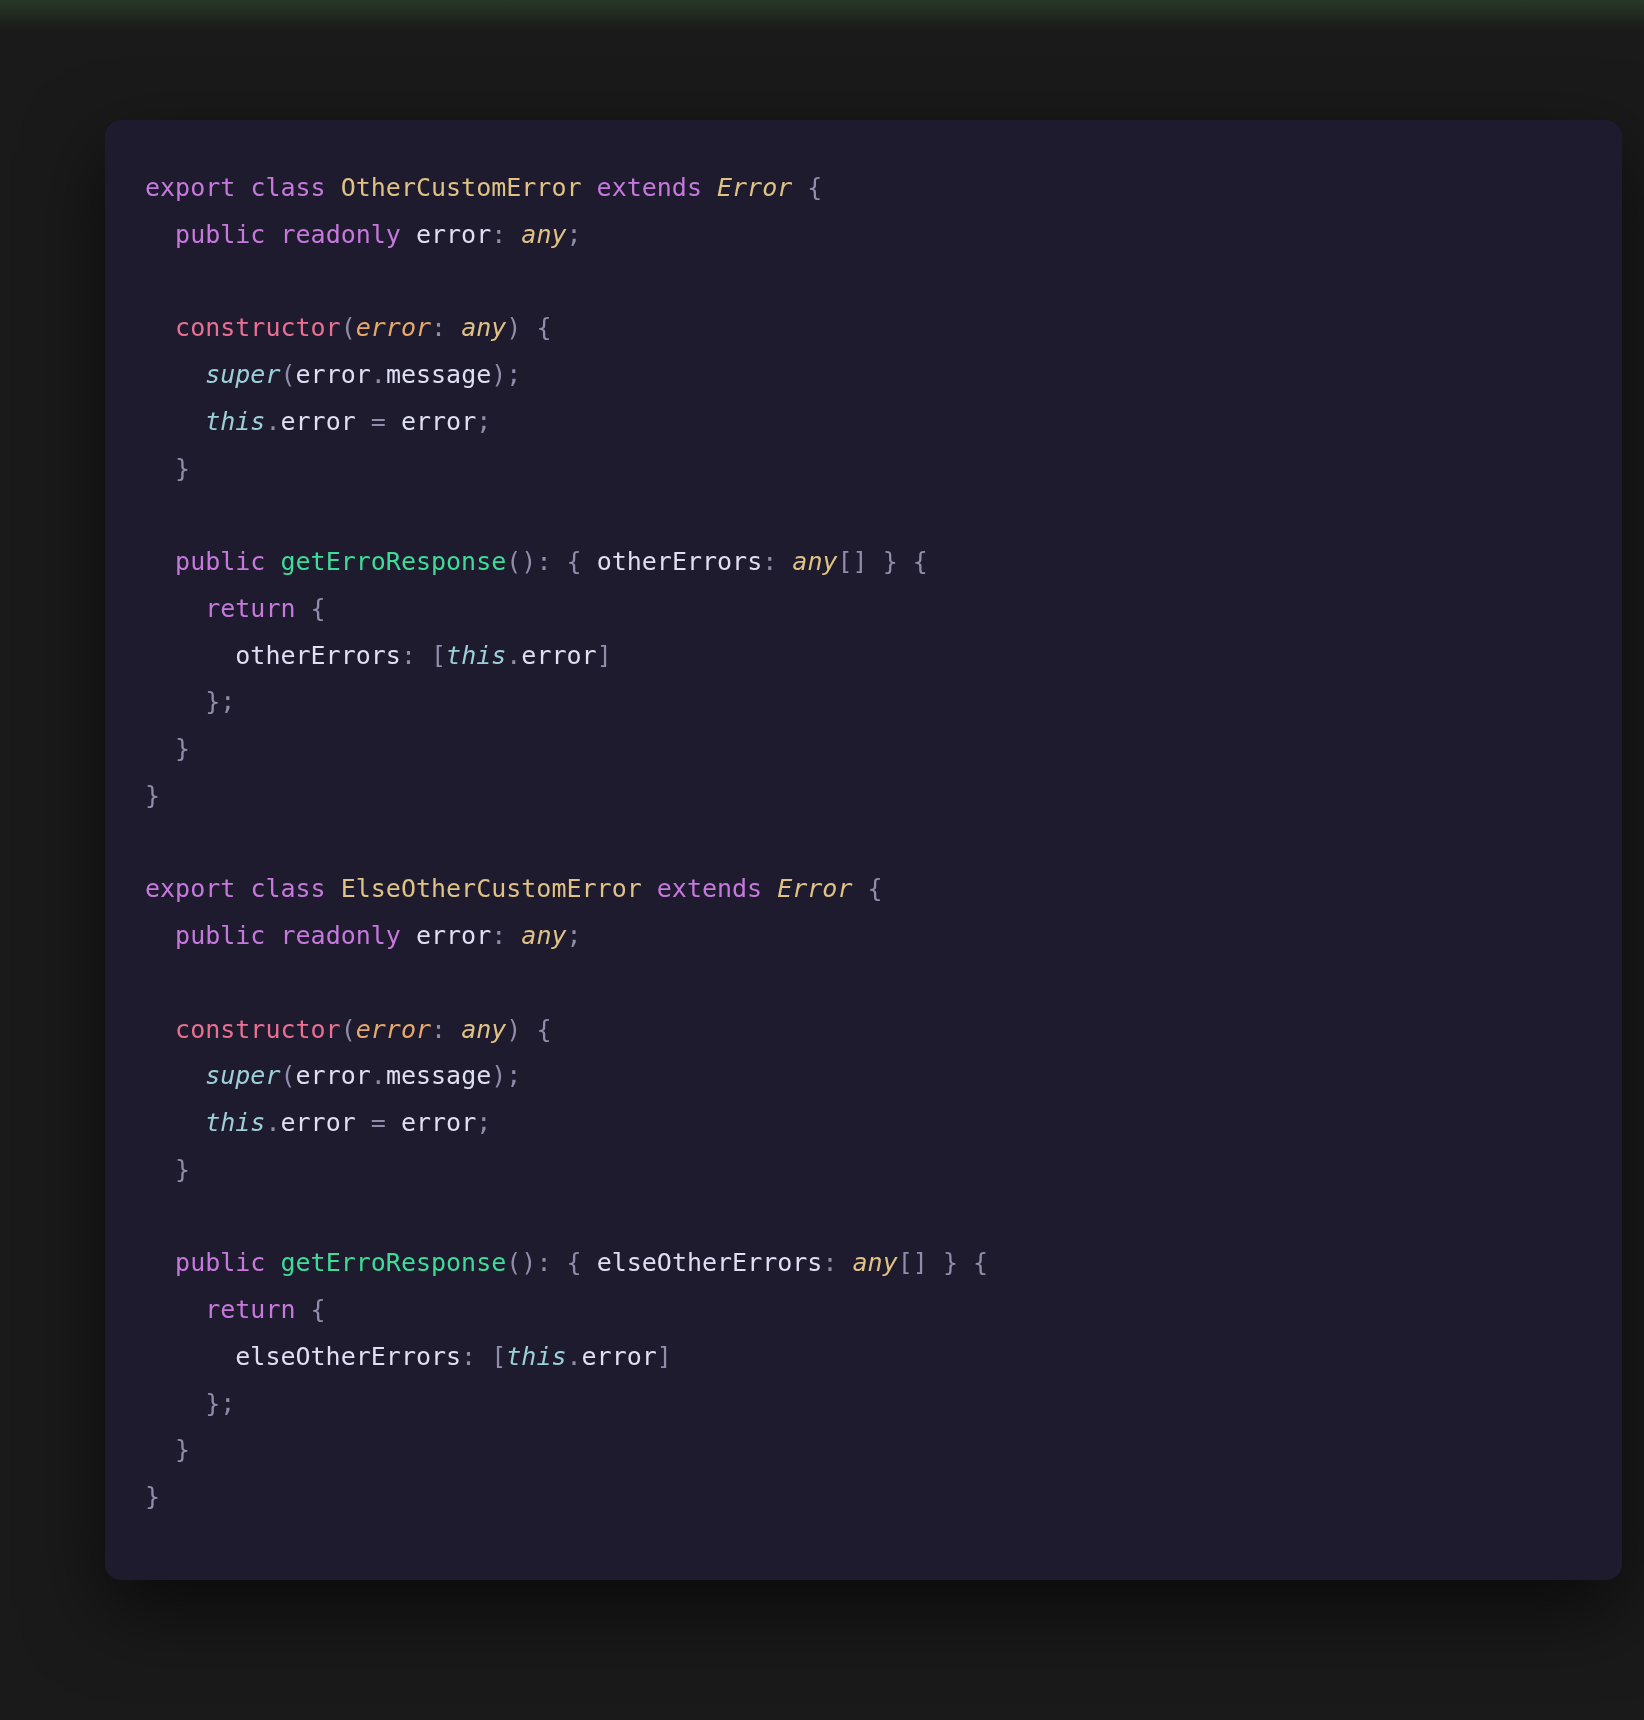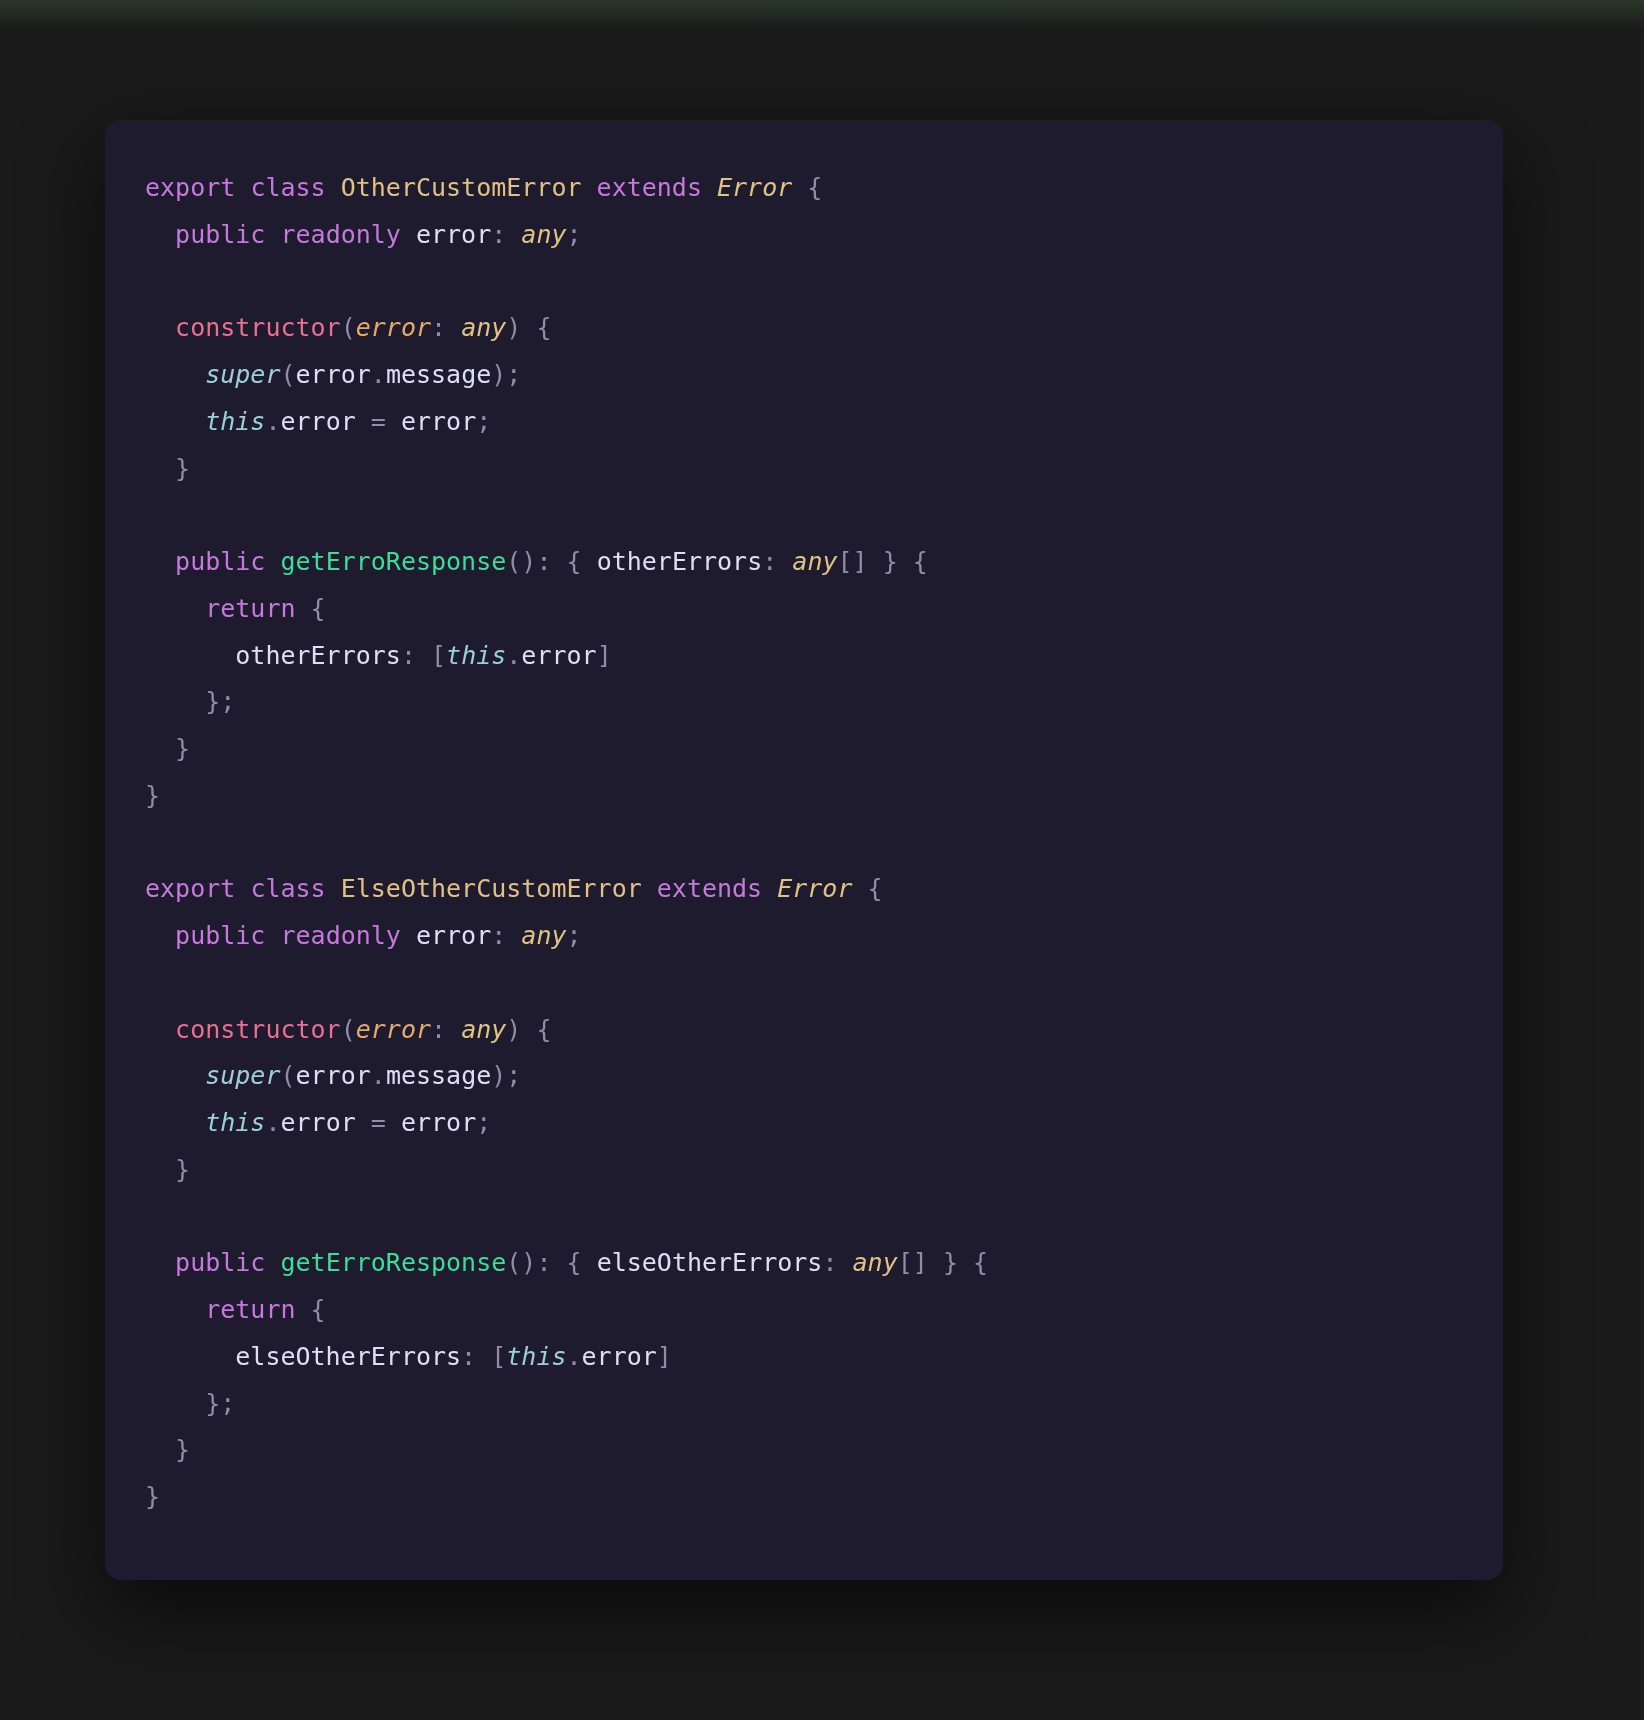--- a/index.html
+++ b/index.html
@@ -7,21 +7,21 @@
     background: #1a1a1a;
     width: 1644px;
     height: 1720px;
     position: relative;
     font-family: 'Menlo', 'Monaco', 'Consolas', monospace;
   }
   .code-card {
     position: absolute;
     top: 120px;
     left: 105px;
-    width: 1398px;
+    width: 1517px;
     height: 1460px;
     background: #1e1b2e;
     border-radius: 16px;
     padding: 45px 40px;
     box-shadow: 0 30px 80px rgba(0,0,0,0.6);
   }
   pre.code {
     font-family: 'Menlo', 'Monaco', 'Consolas', monospace;
     font-size: 25px;
     line-height: 1.87;

